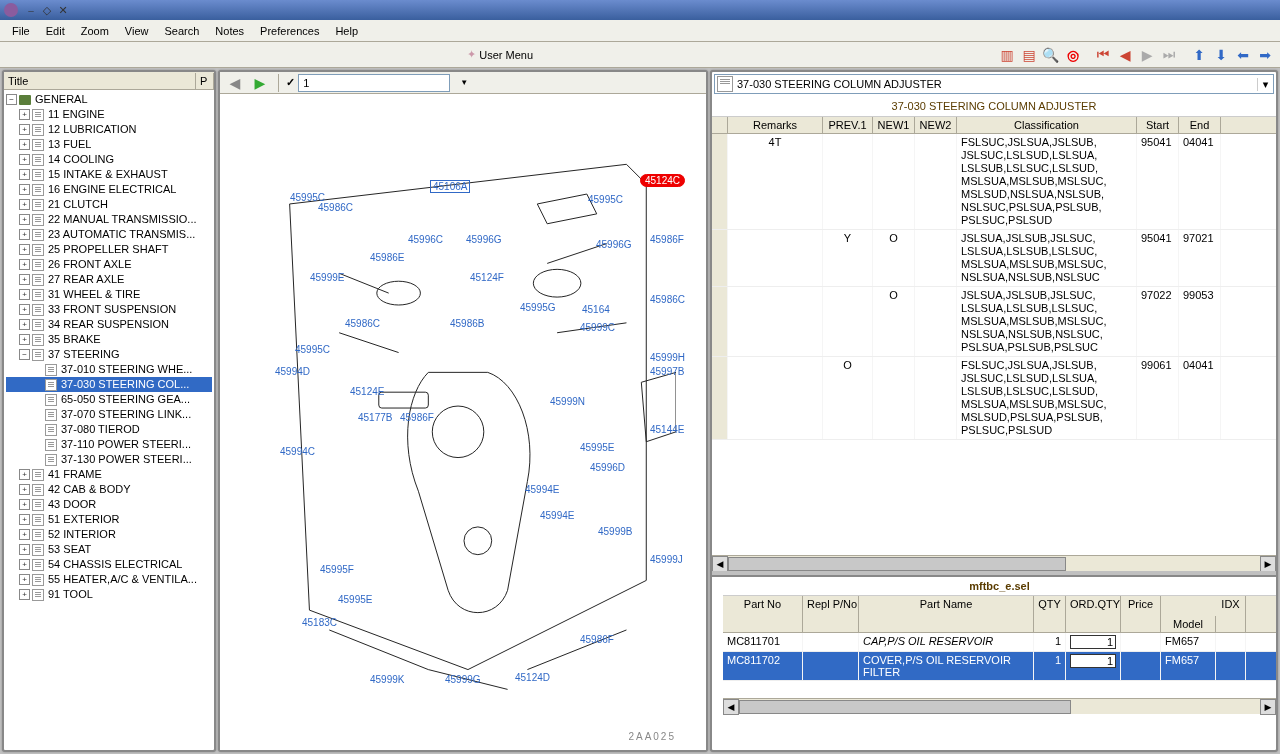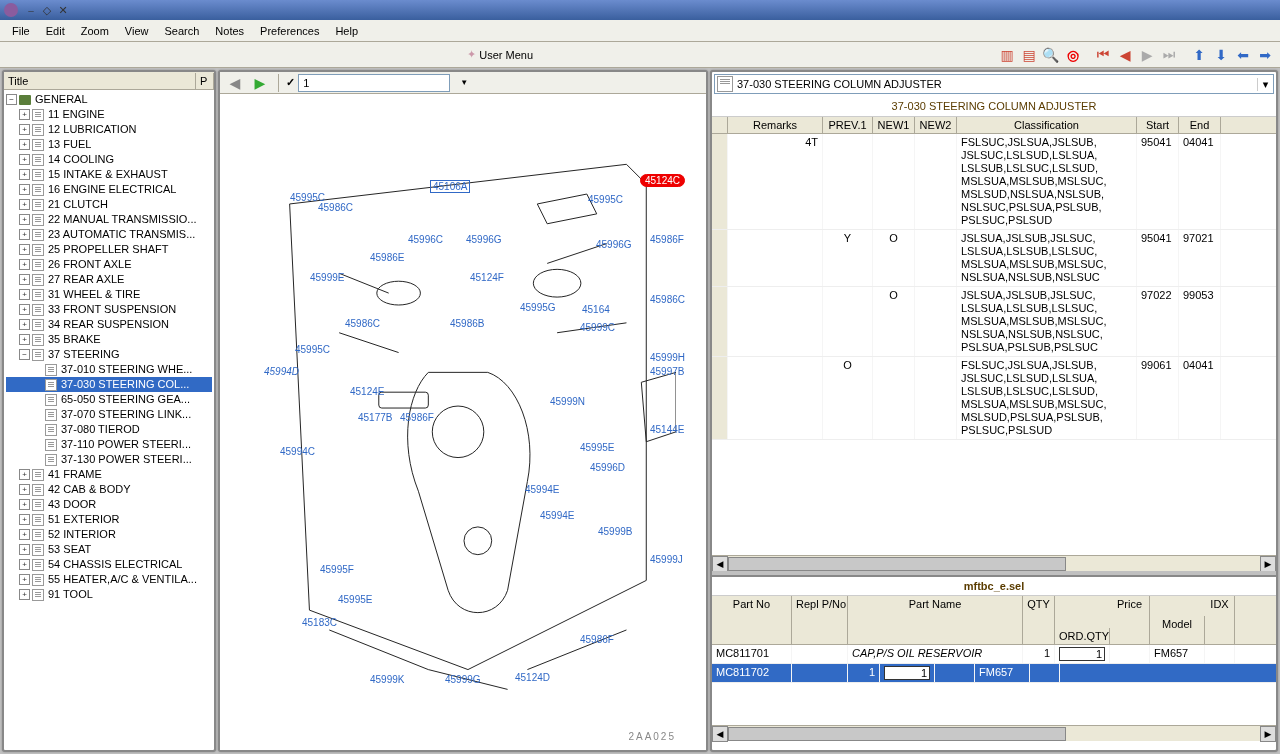--- a/index.html
+++ b/index.html
@@ -47,21 +47,21 @@
 .grid-head { display:flex; background:#ebe8d7; border-bottom:1px solid #aca899; }
 .ghcell { border-right:1px solid #aca899; padding:2px 4px; text-align:center; overflow:hidden; white-space:nowrap; }
 .grid-body { flex:1; overflow:auto; background:#fff; }
 .grow { display:flex; border-bottom:1px solid #eee; }
 .gcell { border-right:1px solid #f5f5f5; padding:2px 4px; overflow:hidden; }
 .hscroll { height:16px; background:#ebe8d7; border-top:1px solid #aca899; position:relative; }
 .hscroll .thumb { position:absolute; left:16px; top:1px; height:14px; width:60%; background:#c8c8c8; border:1px solid #888; }
 .hscroll .arr { position:absolute; top:0; width:16px; height:16px; background:#ddd; border:1px solid #888; display:flex; align-items:center; justify-content:center; font-size:9px; }
 .splitter { height:4px; background:#c0c0c0; cursor:ns-resize; }
 .sel-title { text-align:center; padding:3px; background:#fff; font-weight:bold; color:#5a3c00; border-bottom:1px solid #ccc; }
-.bottom-grid { display:flex; flex-direction:column; height:166px; border-top:2px solid #888; }
+.bottom-grid { display:flex; flex-direction:column; height:139px; border-top:2px solid #888;padding-left:11px; }
 .bottom-grid .grid-body .grow.selected { background:#316ac5; color:#fff; }
 .qty-input { border:1px solid #333; width:100%; text-align:right; padding:0 2px; background:#fff; }
 .page-num { border:1px solid #7f9db9; padding:1px 4px; min-width:40px; background:#fff; height:18px; }
 .checkmark { font-weight:bold; }
 </style>
 </head>
 <body>
 
 <div class="titlebar">
   <span class="icon"></span>
@@ -366,21 +366,21 @@
         <span class="callout" style="left: 150px; top: 158px;">45986E</span>
         <span class="callout" style="left: 250px; top: 178px;">45124F</span>
         <span class="callout" style="left: 300px; top: 208px;">45995G</span>
         <span class="callout" style="left: 362px; top: 210px;">45164</span>
         <span class="callout" style="left: 430px; top: 200px;">45986C</span>
         <span class="callout" style="left: 125px; top: 224px;">45986C</span>
         <span class="callout" style="left: 230px; top: 224px;">45986B</span>
         <span class="callout" style="left: 360px; top: 228px;">45999C</span>
         <span class="callout" style="left: 75px; top: 250px;">45995C</span>
         <span class="callout" style="left: 430px; top: 258px;">45999H</span>
-        <span class="callout" style="left: 44px; top: 272px; font-style: italic;">45994D</span>
+        <span class="callout" style="left: 55px; top: 272px;">45994D</span>
         <span class="callout" style="left: 430px; top: 272px;">45997B</span>
         <span class="callout" style="left: 130px; top: 292px;">45124E</span>
         <span class="callout" style="left: 330px; top: 302px;">45999N</span>
         <span class="callout" style="left: 138px; top: 318px;">45177B</span>
         <span class="callout" style="left: 180px; top: 318px;">45986F</span>
         <span class="callout" style="left: 430px; top: 330px;">45144E</span>
         <span class="callout" style="left: 60px; top: 352px;">45994C</span>
         <span class="callout" style="left: 360px; top: 348px;">45995E</span>
         <span class="callout" style="left: 370px; top: 368px;">45996D</span>
         <span class="callout" style="left: 305px; top: 390px;">45994E</span>
@@ -412,21 +412,21 @@
           <div class="ghcell" style="width: 50px;">PREV.1</div>
           <div class="ghcell" style="width: 42px;">NEW1</div>
           <div class="ghcell" style="width: 42px;">NEW2</div>
           <div class="ghcell" style="width: 180px;">Classification</div>
           <div class="ghcell" style="width: 42px;">Start</div>
           <div class="ghcell" style="width: 42px;">End</div>
         </div>
       <div class="grid-body" id="ubody">
           <div class="grow">
             <div class="gcell" style="width: 16px; background: rgb(235, 232, 215);"></div>
-            <div class="gcell" style="width: 95px; text-align: right;">4T</div>
+            <div class="gcell" style="width: 95px; text-align: center;">4T</div>
             <div class="gcell" style="width: 50px; text-align: center;"></div>
             <div class="gcell" style="width: 42px; text-align: center;"></div>
             <div class="gcell" style="width: 42px; text-align: center;"></div>
             <div class="gcell" style="width: 180px; white-space: pre-line; line-height: 13px;">FSLSUC,JSLSUA,JSLSUB,
 JSLSUC,LSLSUD,LSLSUA,
 LSLSUB,LSLSUC,LSLSUD,
 MSLSUA,MSLSUB,MSLSUC,
 MSLSUD,NSLSUA,NSLSUB,
 NSLSUC,PSLSUA,PSLSUB,
 PSLSUC,PSLSUD</div>
@@ -485,41 +485,42 @@
 
     <div class="splitter"></div>
 
     <div class="bottom-grid">
       <div class="sel-title">mftbc_e.sel</div>
       <div class="grid-head" id="lhead">
           <div class="ghcell" style="width: 80px;">Part No</div>
           <div class="ghcell" style="width: 56px;">Repl P/No</div>
           <div class="ghcell" style="width: 175px;">Part Name</div>
           <div class="ghcell" style="width: 32px;">QTY</div>
-          <div class="ghcell" style="width: 55px; margin-top: 32px;">ORD.QTY</div>
+          <div class="ghcell" style="width: 55px;">ORD.QTY</div>
           <div class="ghcell" style="width: 40px;">Price</div>
           <div class="ghcell" style="width: 55px; margin-top: 20px;">Model</div>
           <div class="ghcell" style="width: 30px;">IDX</div>
         </div>
       <div class="grid-body" id="lbody">
           <div class="grow">
             <div class="gcell" style="width: 80px;">MC811701</div>
             <div class="gcell" style="width: 56px;"></div>
             <div class="gcell" style="width: 175px; font-style: italic;">CAP,P/S OIL RESERVOIR</div>
             <div class="gcell" style="width: 32px; text-align: right;">1</div>
             <div class="gcell" style="width: 55px;">
               <div class="qty-input">1</div>
             </div>
             <div class="gcell" style="width: 40px;"></div>
             <div class="gcell" style="width: 55px;">FM657</div>
             <div class="gcell" style="width: 30px;"></div>
           </div>
           <div class="grow selected">
             <div class="gcell" style="width: 80px;">MC811702</div>
             <div class="gcell" style="width: 56px;"></div>
+            <div class="gcell" style="width: 175px;">COVER,P/S OIL RESERVOIR FILTER</div>
             <div class="gcell" style="width: 32px; text-align: right;">1</div>
             <div class="gcell" style="width: 55px;">
               <div class="qty-input" style="color: rgb(0, 0, 0);">1</div>
             </div>
             <div class="gcell" style="width: 40px;"></div>
             <div class="gcell" style="width: 55px;">FM657</div>
             <div class="gcell" style="width: 30px;"></div>
           </div>
         </div>
       <div class="hscroll">

